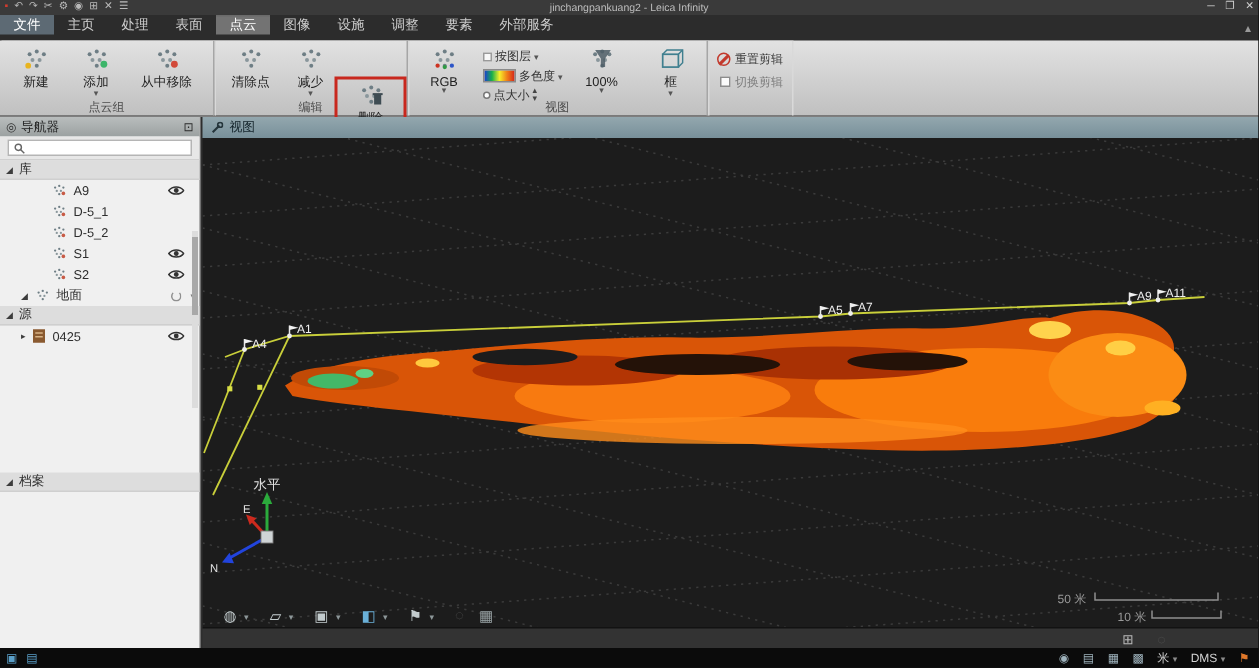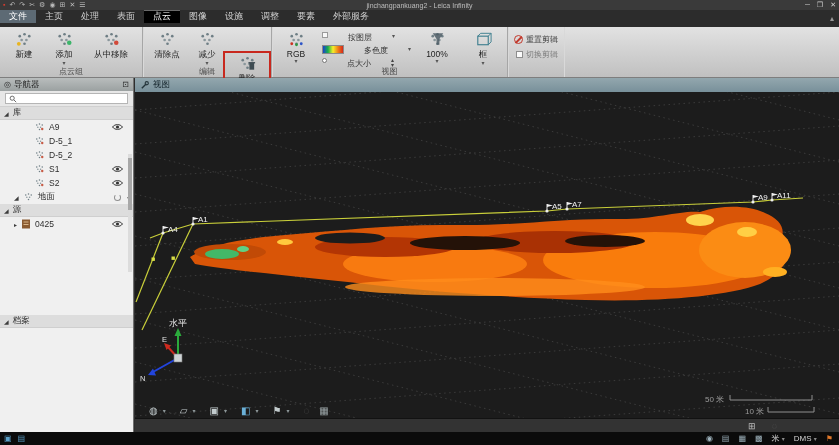--- a/index.html
+++ b/index.html
@@ -16,21 +16,21 @@
   #win-title { position:absolute; left:0; right:0; text-align:center; font-size:7px;
     color:#bdbdbd; pointer-events:none; }
   .winctl { position:absolute; right:3px; top:0; display:flex; gap:7px; font-size:7px;
     line-height:10px; color:#cfcfcf; }
 
   
   #tabs { position:absolute; left:0; top:10px; width:839px; height:17px;
     background:#2c2c2c; display:flex; align-items:flex-start; }
   .tab { font-size:9px; color:#cfcfcf; padding:0 9px; display:flex; align-items:center; cursor:default; }
   .tab.file { background:#5d6a74; color:#fff; }
-  .tab.active { background:#000000; color:#fff; box-shadow:inset 0 1px 0 #6a6a6a; }
+  .tab.active { background:#737373; color:#fff; box-shadow:inset 0 1px 0 #6a6a6a; }
   #ribbon-collapse { position:absolute; right:5px; top:10px; font-size:8px; color:#9a9a9a; height:17px; line-height:17px; }
 
   
   #ribbon { position:absolute; left:0; top:27px; width:839px; height:51px;
     background:linear-gradient(#e2e2e2,#c0c0c0); border-bottom:1px solid #7e7e7e; display:flex; }
   .rgroup { position:relative; display:flex; align-items:flex-start; padding:2px 4px 12px 4px;
     border-right:1px solid #a6a6a6; box-shadow:1px 0 0 #d9d9d9; }
   .rgroup-label { position:absolute; bottom:0px; left:0; right:0; text-align:center;
     font-size:8px; color:#4c4c4c; }
   .rbtn { display:flex; flex-direction:column; align-items:center; width:40px; padding-top:2px;
@@ -39,21 +39,21 @@
   .rbtn .cap { margin-top:1px; white-space:nowrap; }
   .rbtn .drop { font-size:6px; color:#555; line-height:5px; }
   .pcicon { width:19px; height:17px; }
   .hlwrap { position:relative;margin-top:24px; }
   .redbox { position:absolute; left:-4px; right:-4px; top:-2px; bottom:-11px;
     border:2px solid #c8281e; pointer-events:none; }
 
   
   .vg { display:flex; align-items:flex-start; gap:6px; }
   .vcol { display:flex; flex-direction:column; gap:2px; padding-top:3px; font-size:8px; color:#333; }
-  .vrow { display:flex; gap:20px; height:11px; }
+  .vrow { display:flex; align-items:center; gap:2px; height:11px; }
   .chip { width:6px; height:6px; background:#f8f8f8; border:1px solid #9a9a9a; }
   .swatch { width:22px; height:9px; border:1px solid #8a8a8a;
     background:linear-gradient(90deg,#1b3fd0,#18b04a,#f6ef2a,#f07f18,#d5281b); }
   .radio { width:5px; height:5px; border:1px solid #777; border-radius:50%; background:#fdfdfd; }
   .stepper { display:flex; flex-direction:column; font-size:6px; color:#444; line-height:5px; }
   .clipcol { display:flex; flex-direction:column; gap:4px; padding:5px 2px; font-size:8px; color:#3c3c3c;align-items:flex-end; }
   .cliprow { display:flex; align-items:center; gap:3px; }
   .noicon { width:9px; height:9px; border-radius:50%; border:1.5px solid #c2392c; position:relative; }
   .noicon::after { content:""; position:absolute; left:-1px; top:3px; width:9px; height:1.5px;
     background:#c2392c; transform:rotate(-45deg); }

